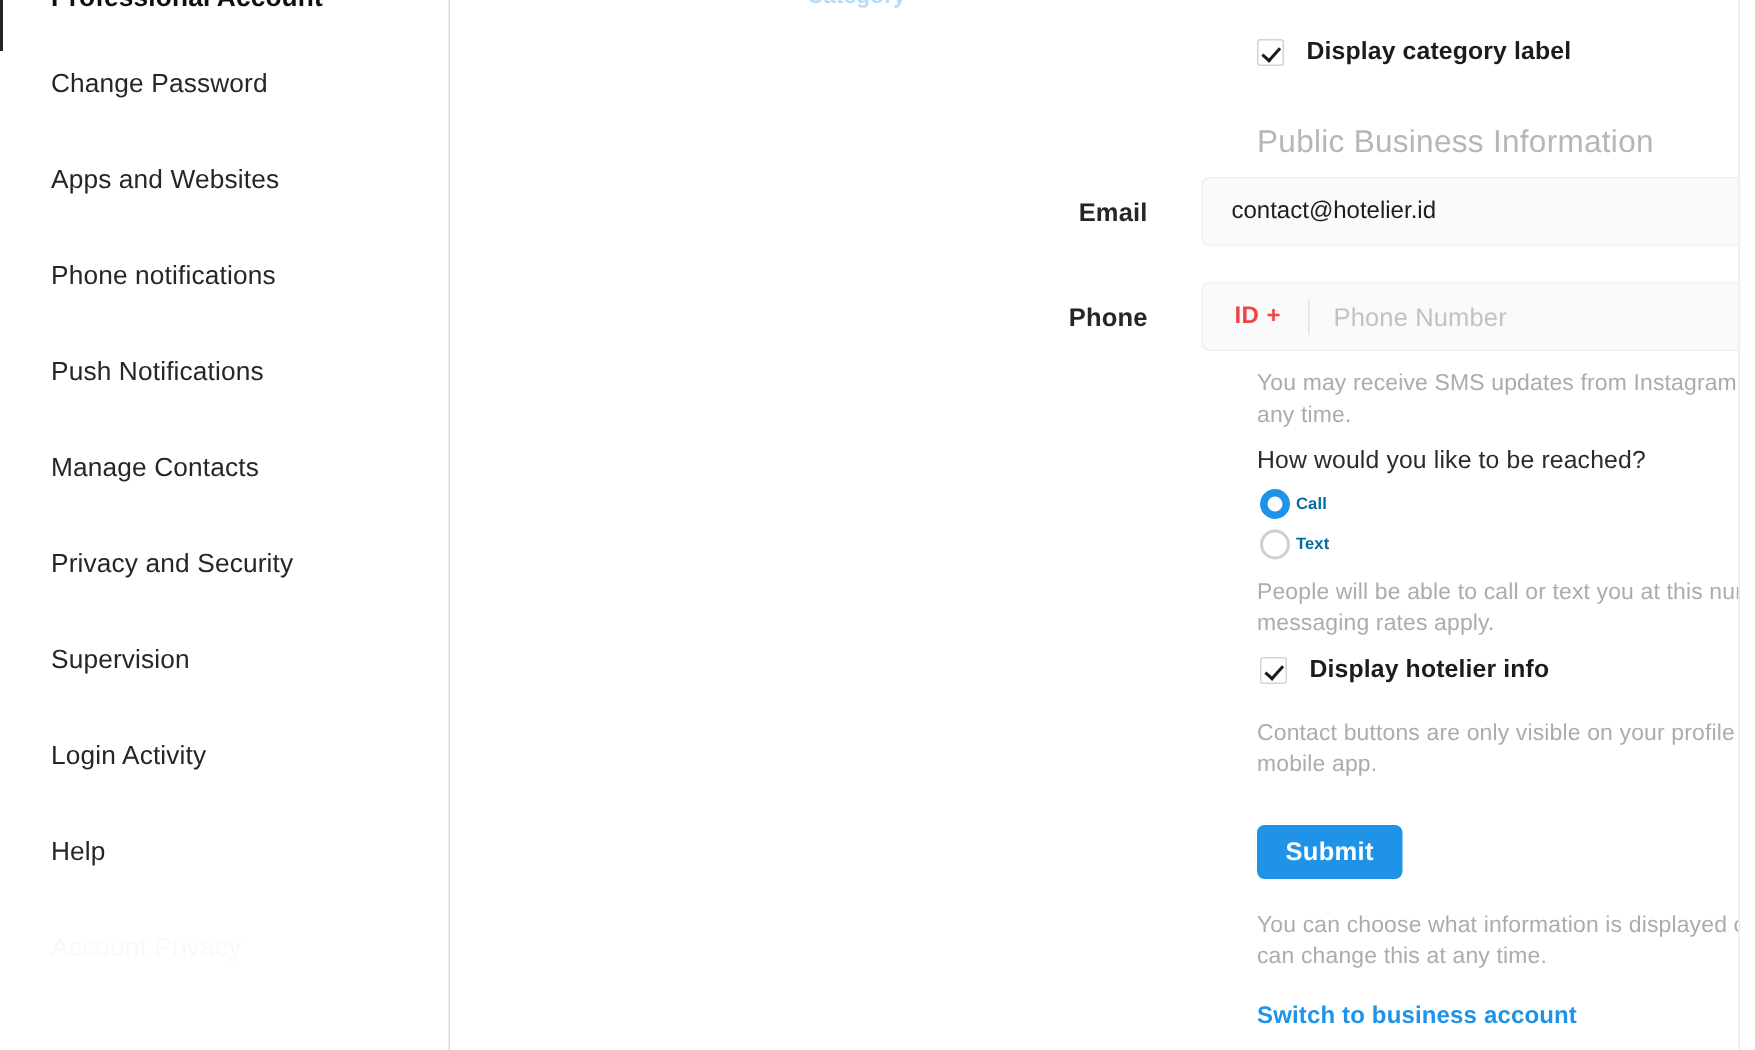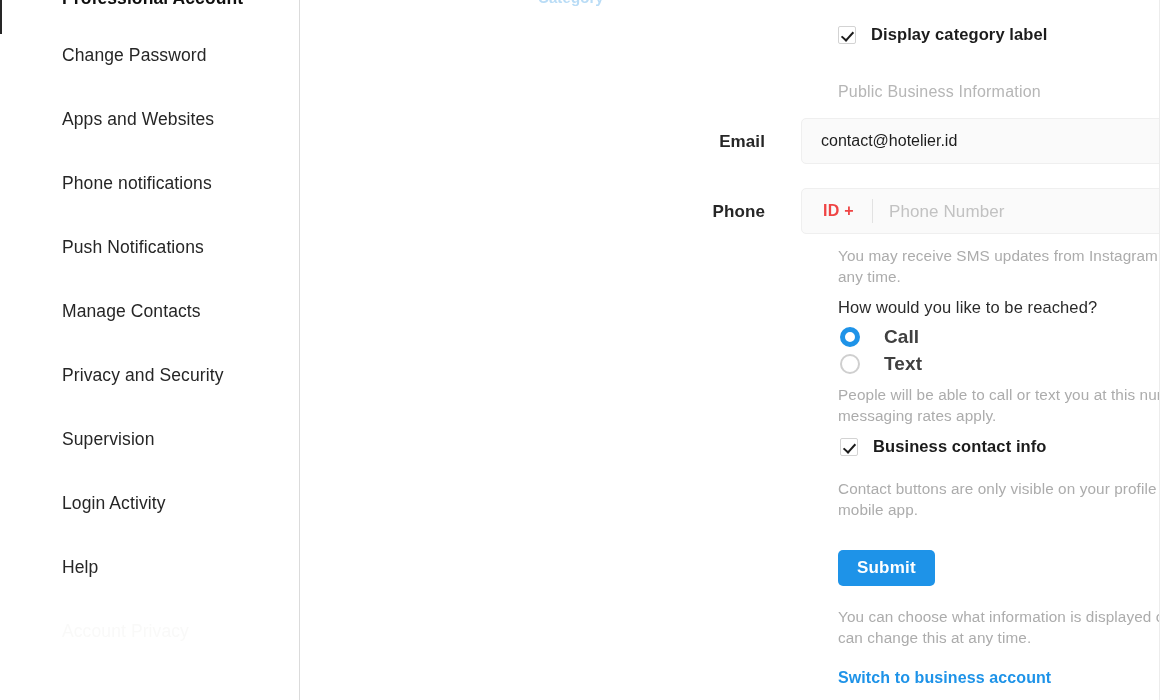--- a/index.html
+++ b/index.html
@@ -30,21 +30,21 @@
     border-right: 1px solid #dbdbdb;
     flex: 0 0 300px;
     overflow: hidden;
   }
 
   .side-item {
     position: relative;
     height: 64px;
     display: flex;
     align-items: center;
-    padding-left: 62px;
+    padding-left: 34px;
     font-size: 17.5px;
     color: #262626;
     letter-spacing: 0.1px;
     cursor: pointer;
     user-select: none;
     background: transparent;
   }
 
   .side-item .side-label {
     display: block;
@@ -164,21 +164,21 @@
     font-size: 16.5px;
     font-weight: bold;
     color: #1c1c1c;
     letter-spacing: .1px;
     cursor: pointer;
   }
 
   
   .section-caption {
     position: absolute;
-    font-size: 16px;
+    font-size: 21px;
     color: #b6b6b6;
     letter-spacing: .2px;
   }
 
   
   .txt-input {
     width: 458px;
     height: 46px;
     border: 1px solid #efefef;
     border-radius: 5px;
@@ -256,24 +256,24 @@
     background: #fff;
     flex: 0 0 20px;
     position: relative;
     cursor: pointer;
   }
   .radio.sel {
     border: 5px solid #1e93e8;
     background: #fff;
   }
   .radio-label {
-    margin-left: 24px;
-    font-size: 19px;
-    font-weight: bold;
-    color: #404040;
+    margin-left: 4px;
+    font-size: 11px;
+    font-weight: bold;
+    color: #0369a1;
     letter-spacing: .1px;
     cursor: pointer;
   }
 
   
   .submit-btn {
     position: absolute;
     left: 538px;
     top: 550px;
     height: 36px;
@@ -408,21 +408,21 @@
 
       <div class="radio-row" style="left:540px; top:353px;">
         <span class="radio"></span>
         <span class="radio-label">Text</span>
       </div>
 
       <div class="helper" style="left:538px; top:384px;">People will be able to call or text you at this number. Standard messaging rates apply.</div>
 
       <div class="check-row" style="left:540px; top:437px;">
         <span class="cbox checked"></span>
-        <span class="check-label">Business contact info</span>
+        <span class="check-label">Display hotelier info</span>
       </div>
 
       <div class="helper" style="left:538px; top:478px;">Contact buttons are only visible on your profile in the Instagram mobile app.</div>
 
       <button class="submit-btn">Submit</button>
 
       <div class="helper" style="left:538px; top:606px;">You can choose what information is displayed on your profile. You can change this at any time.</div>
 
       <a class="blue-link" style="left:538px; top:669px;">Switch to business account</a>
 

